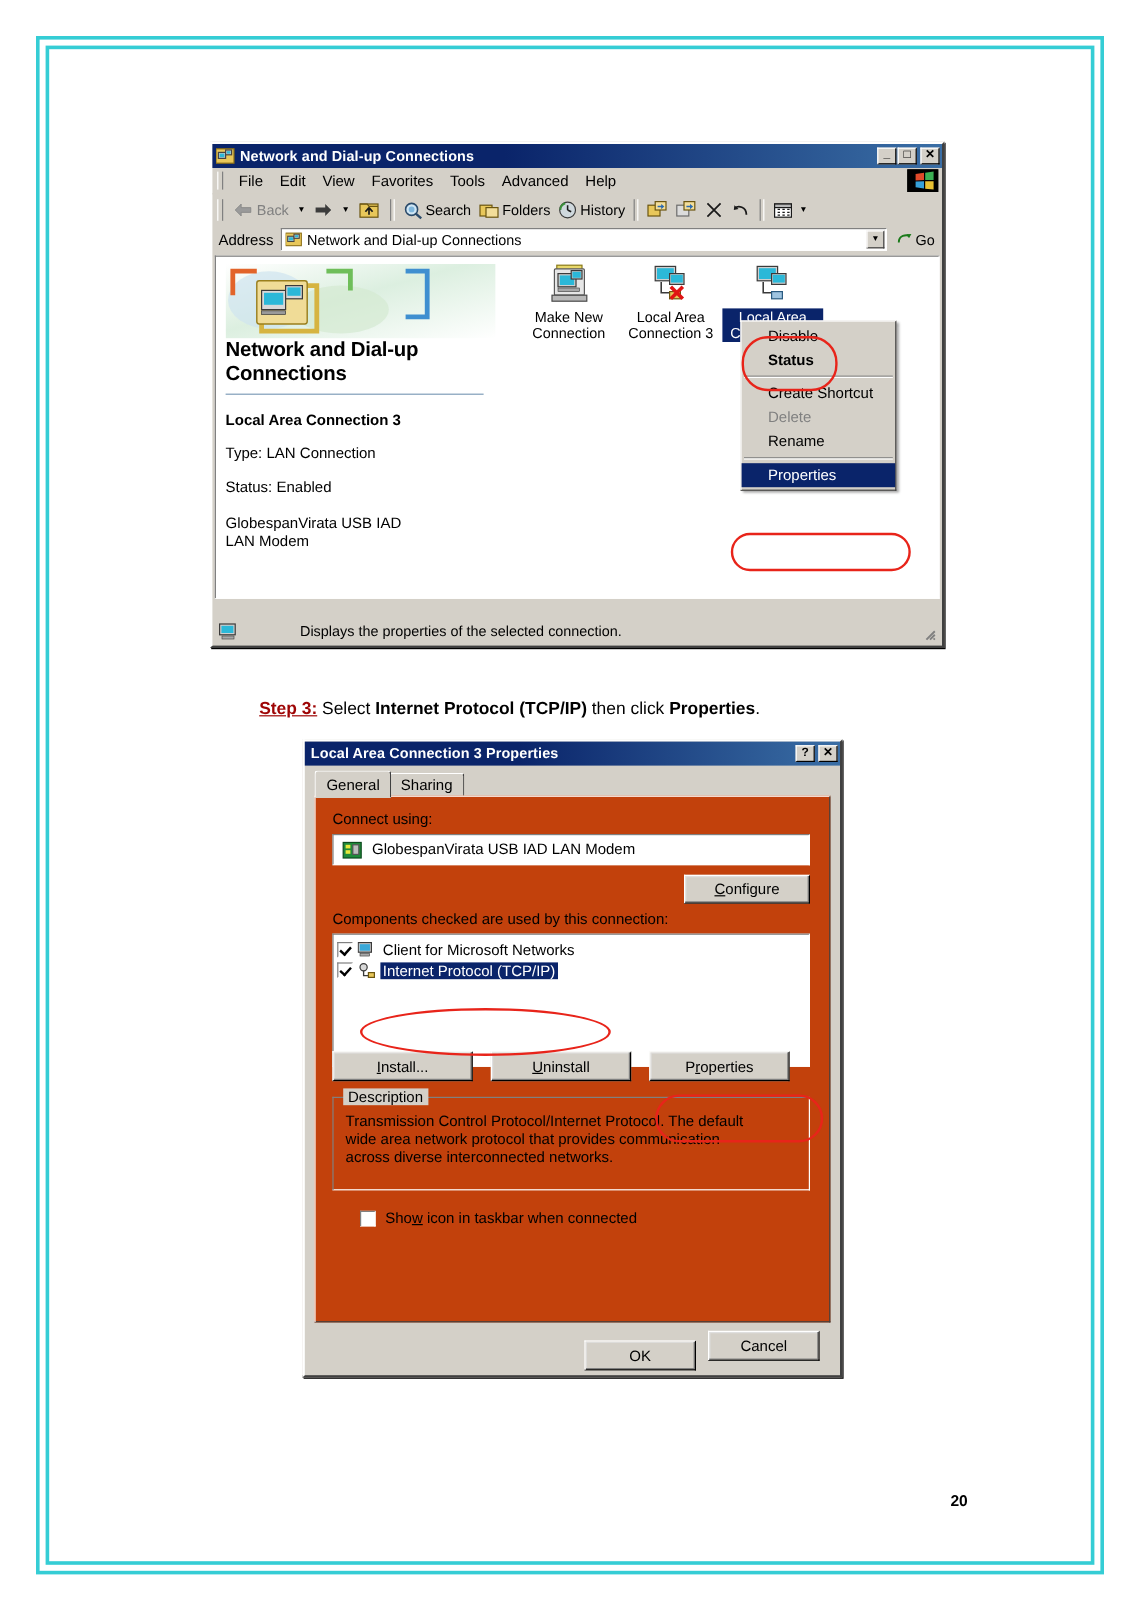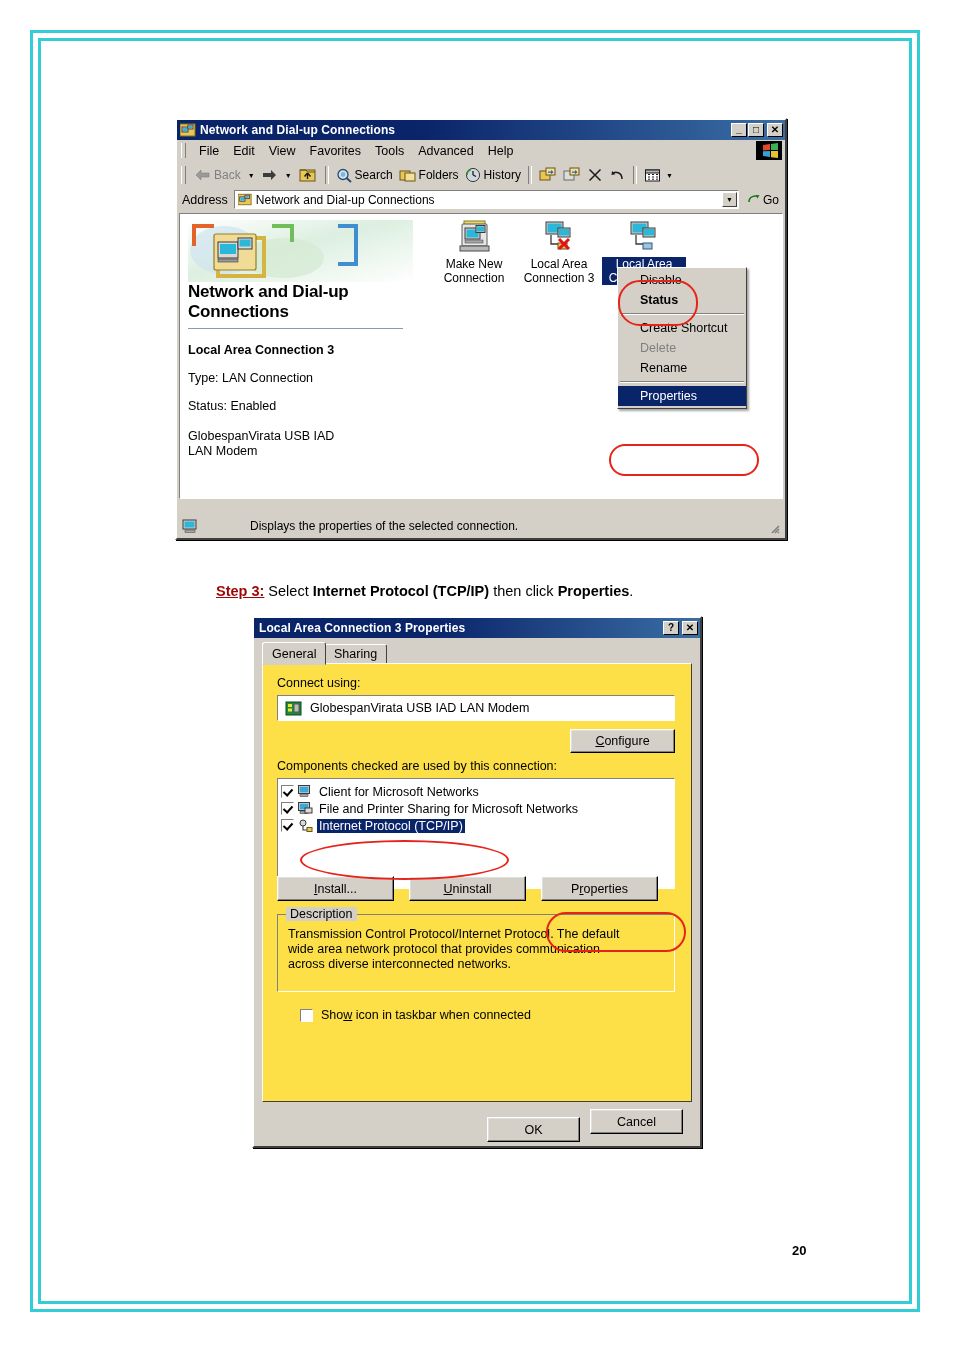--- a/index.html
+++ b/index.html
@@ -214,21 +214,21 @@
     height: 21px; padding: 2px 9px 0 9px;
     background: #d4d0c8;
     border: 1px solid; border-color: #fff #404040 transparent #fff;
     border-radius: 3px 3px 0 0;
     box-sizing: border-box;
   }
   .tab.active { top: -2px; height: 23px; padding-top: 4px; z-index: 3; border-bottom-color: #d4d0c8;}
   .tabpage {
     position: absolute; left: 8px; top: 25px; right: 8px; bottom: 44px;
     border: 1px solid; border-color: #fff #404040 #404040 #fff;
-    background: #fde047;
+    background: #c2410c;
     box-sizing: border-box;
   }
   .fld-label { font-size: 12.5px; }
   .inset {
     background: #d4d0c8;
     border: 1px solid; border-color: #808080 #fff #fff #808080;
     box-sizing: border-box;
   }
   .inset.white { background: #fff; }
   .btn {
@@ -579,30 +579,20 @@
         <div class="listrow">
           <span class="cbox checked"></span>
           <svg width="15" height="13" viewBox="0 0 15 13" style="margin-left:4px">
             <rect x="0.5" y="0.5" width="11" height="8" fill="#cfcfcf" stroke="#3a3a3a"></rect>
             <rect x="1.8" y="1.8" width="8.5" height="5.5" fill="#3aa8d8"></rect>
             <rect x="2" y="9.5" width="8" height="2.2" fill="#a8a8a8" stroke="#3a3a3a" stroke-width=".5"></rect>
           </svg>
           <span class="name">Client for Microsoft Networks</span>
         </div>
 
-        <div class="listrow">
-          <span class="cbox checked"></span>
-          <svg width="15" height="13" viewBox="0 0 15 13" style="margin-left:4px">
-            <rect x="0.5" y="0.5" width="11" height="8" fill="#cfcfcf" stroke="#3a3a3a"></rect>
-            <rect x="1.8" y="1.8" width="8.5" height="5.5" fill="#3aa8d8"></rect>
-            <rect x="2" y="9.5" width="8" height="2.2" fill="#a8a8a8" stroke="#3a3a3a" stroke-width=".5"></rect>
-            <rect x="7" y="6" width="7" height="5" fill="#dcdcdc" stroke="#3a3a3a"></rect>
-          </svg>
-          <span class="name">File and Printer Sharing for Microsoft Networks</span>
-        </div>
 
         <div class="listrow sel">
           <span class="cbox checked"></span>
           <svg width="15" height="13" viewBox="0 0 15 13" style="margin-left:4px">
             <circle cx="5" cy="4" r="3" fill="#d8d8d8" stroke="#3a3a3a"></circle>
             <path d="M5 7 L5 11 L12 11" fill="none" stroke="#3a3a3a" stroke-width="1.1"></path>
             <rect x="9" y="8.5" width="5" height="4" fill="#e8c75a" stroke="#6b5510"></rect>
           </svg>
           <span class="name">Internet Protocol (TCP/IP)</span>
         </div>

